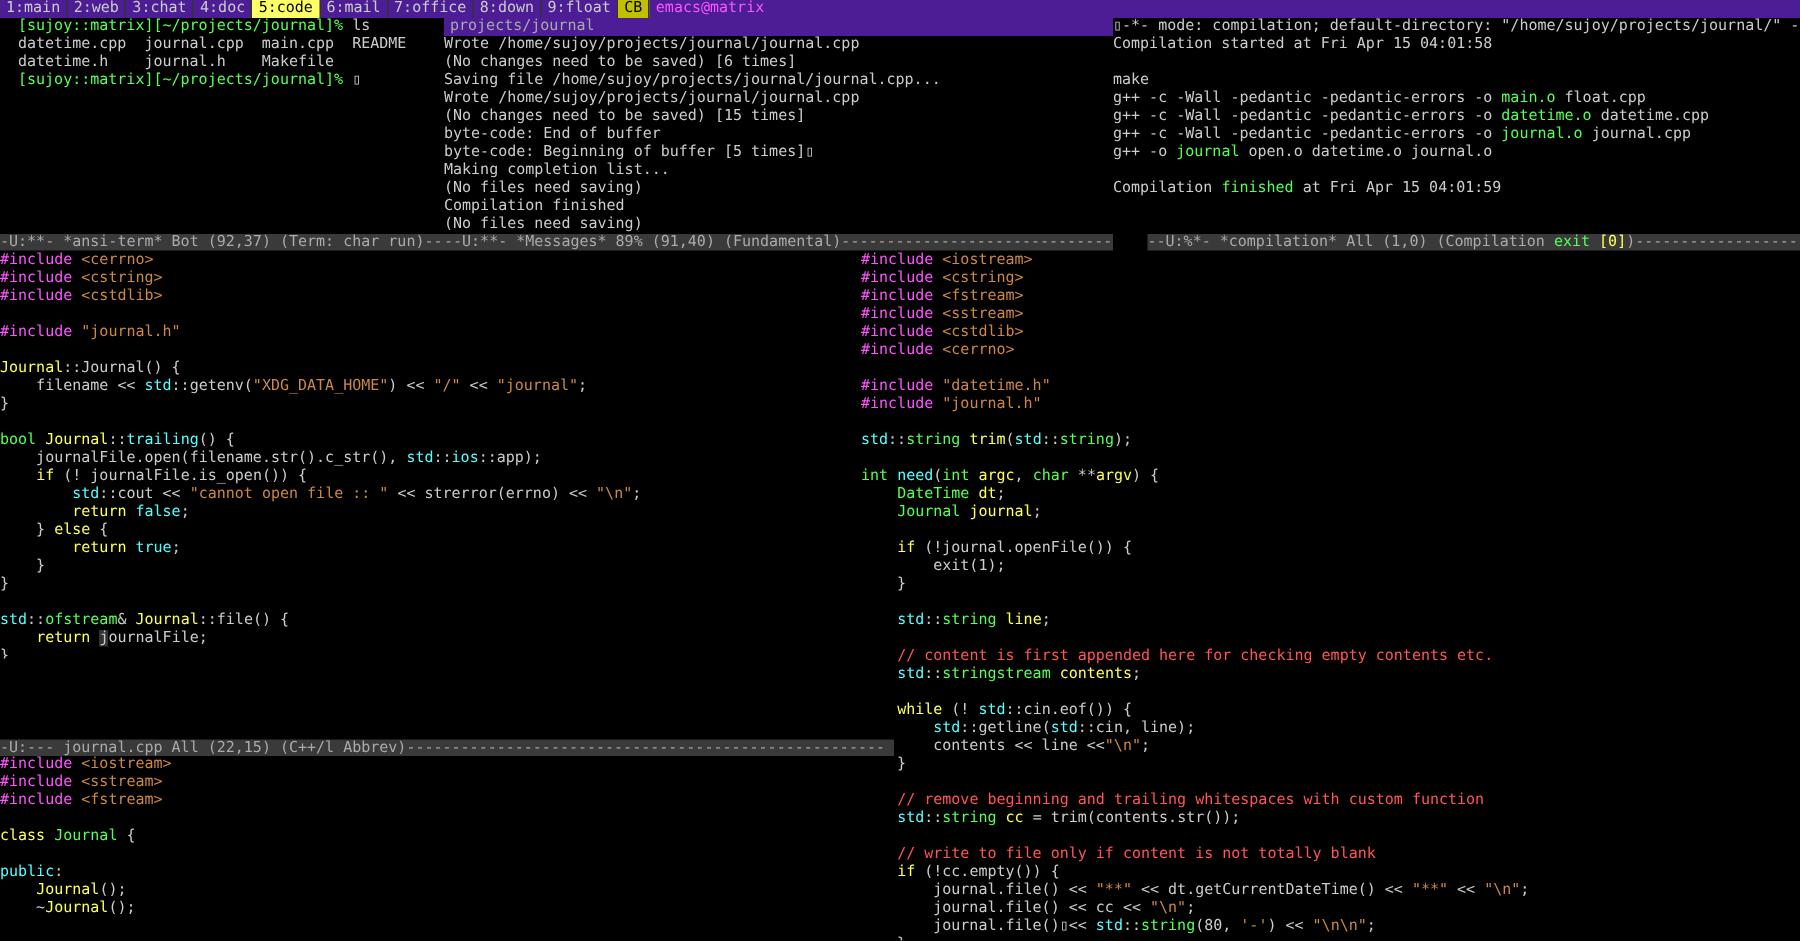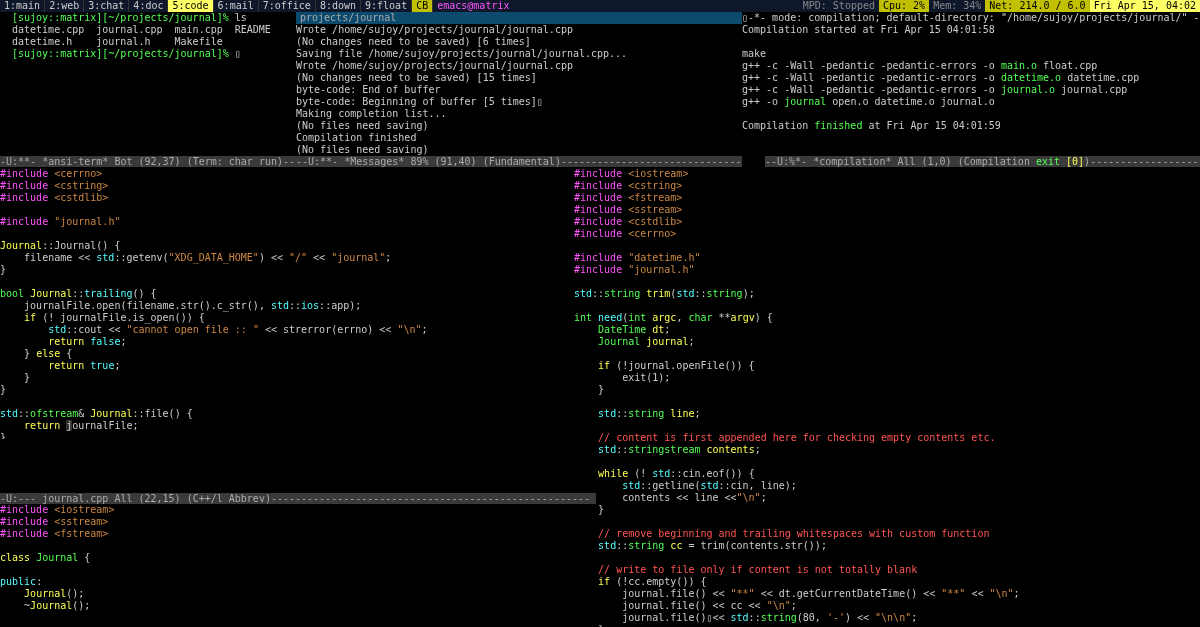--- a/index.html
+++ b/index.html
@@ -1,58 +1,51 @@
 <!DOCTYPE html>
 <html><head>
 <meta charset="utf-8">
 <style>
 html,body{margin:0;padding:0;background:#000;color:#ccc;font-family:Consolas,Menlo,monospace;font-size:10px;line-height:12px;overflow:hidden;width:1200px;height:627px}
-.topbar{display:flex;height:12px;background:#0f172a}
+.topbar{display:flex;height:12px;background:#4c1d95}
 .tab{padding:0 4px;border-right:1px solid #333}
 .tab.active{background:#ffff66;color:#000}
 .tab.code{background:#c0c000;color:#000}
 .right-status{margin-left:auto;display:flex}
 .right-status span{padding:0 4px}
 .cyan{color:#55ffff}.mag{color:#ff55ff}.grn{color:#55ff55}.ylw{color:#ffff55}.red{color:#ff5555}.ora{color:#cc8844}
 .pane{position:absolute;overflow:hidden;white-space:pre}
 .tl{left:12px;top:12px;width:296px;height:144px}
 .tm{left:296px;top:12px;width:446px;height:144px}
 .tr{left:742px;top:12px;width:458px;height:144px}
 .ml{left:0;top:168px;width:596px;height:271px}
 .bl{left:0;top:504px;width:596px;height:107px}
 .mr{left:574px;top:168px;width:604px;height:459px}
 .mode{position:absolute;height:11px;background:#3a3a3a;color:#aaa;width:100%;overflow:hidden}
 .mode.ml1{left:0;top:156px;width:296px}
 .mode.ml2{left:296px;top:156px;width:446px}
 .mode.ml3{left:765px;top:156px;width:458px}
 .mode.bl1{left:0;top:493px;width:596px}
-.titlebar{background:#0c4a6e;color:#aaa;padding:0 4px}
+.titlebar{background:#4c1d95;color:#aaa;padding:0 4px}
 </style>
 </head>
 <body>
 
 <div class="topbar">
   <span class="tab">1:main</span>
   <span class="tab">2:web</span>
   <span class="tab">3:chat</span>
   <span class="tab">4:doc</span>
   <span class="tab active">5:code</span>
   <span class="tab">6:mail</span>
   <span class="tab">7:office</span>
   <span class="tab">8:down</span>
   <span class="tab">9:float</span>
   <span class="tab code">CB</span>
   <span style="color:#ff55ff;padding:0 4px">emacs@matrix</span>
-  <div class="right-status">
-    <span style="color:#888">MPD: Stopped</span>
-    <span style="background:#c0c000;color:#000">Cpu: 2%</span>
-    <span style="color:#888">Mem: 34%</span>
-    <span style="background:#c0c000;color:#000">Net: 214.0 / 6.0</span>
-    <span style="background:#ffff66;color:#000">Fri Apr 15, 04:02</span>
-  </div>
 </div>
 
 <div class="pane tl"><span class="grn">[sujoy::matrix][~/projects/journal]% </span><span>ls</span>
 <span>datetime.cpp  journal.cpp  main.cpp  README</span>
 <span>datetime.h    journal.h    Makefile</span>
 <span class="grn">[sujoy::matrix][~/projects/journal]% </span>▯</div>
 
 <div class="pane tm"><div class="titlebar">projects/journal</div><span>Wrote /home/sujoy/projects/journal/journal.cpp</span>
 <span>(No changes need to be saved) [6 times]</span>
 <span>Saving file /home/sujoy/projects/journal/journal.cpp...</span>

